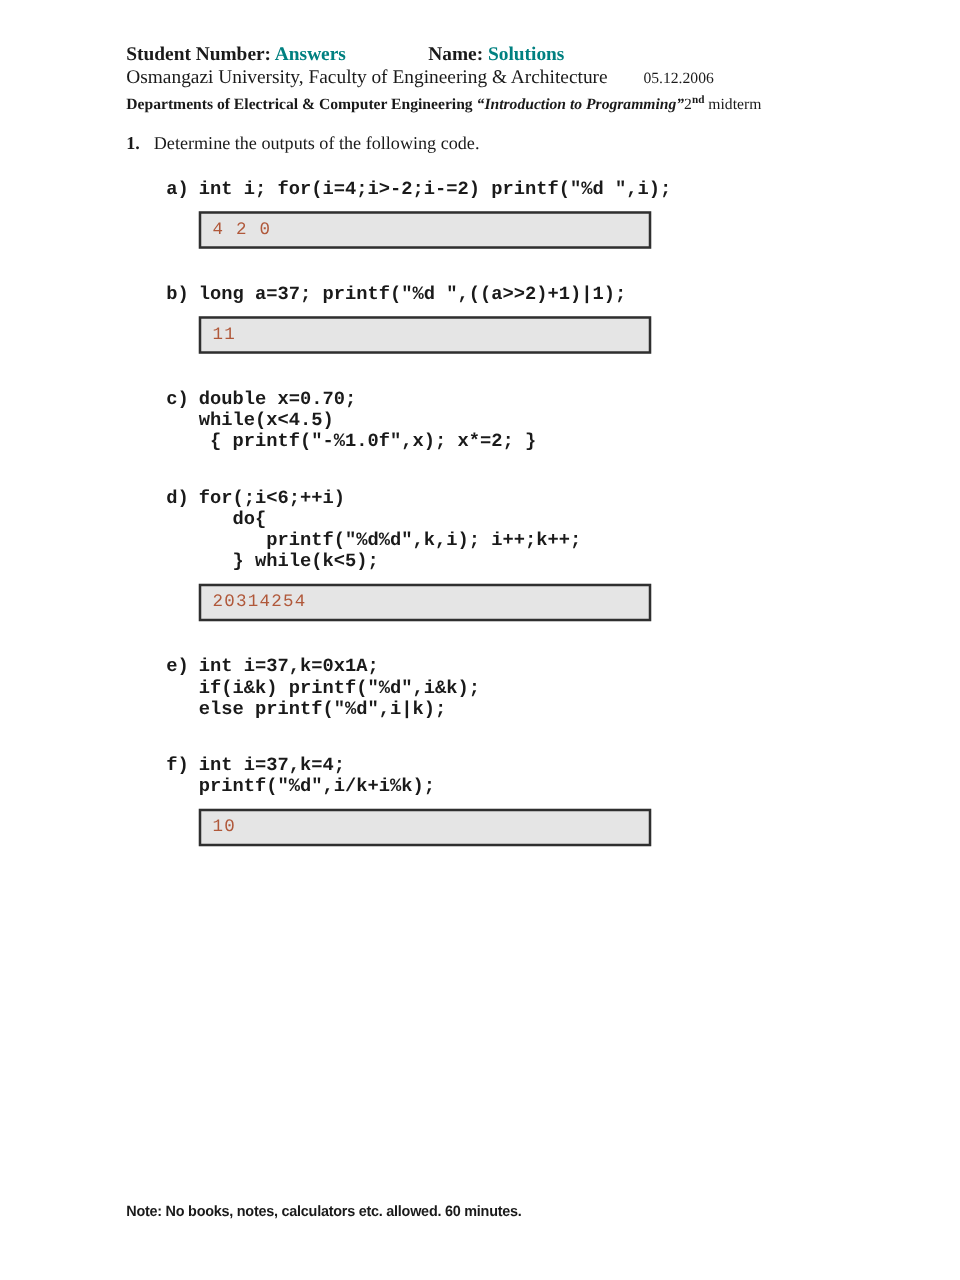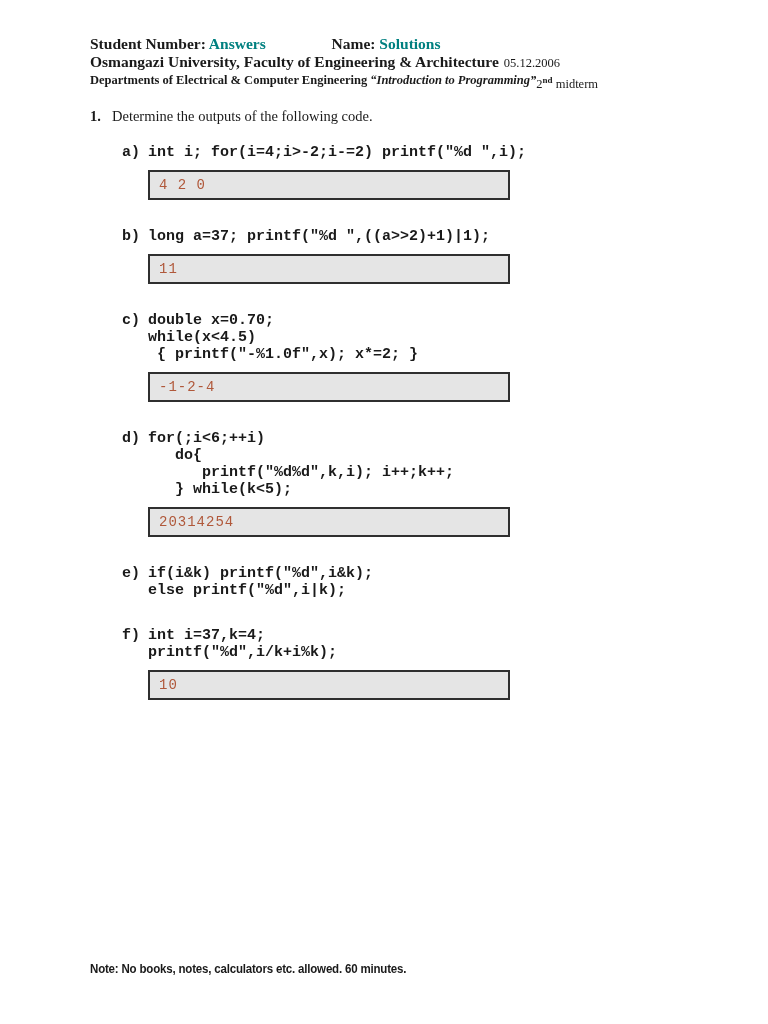--- a/index.html
+++ b/index.html
@@ -6,48 +6,49 @@
   .page {
     position: relative;
     width: 648px;
     height: 1024px;
     background: #ffffff;
     color: var(--ink, #1a1a1a);
     box-sizing: border-box;
     padding: 34px 88px 0 90px;
     overflow: hidden;
     font-family: "Liberation Serif", serif;
+    margin-left: 11px;
   }
   
   .hl1 {
     font-family: "Liberation Serif", serif;
     font-weight: bold;
     font-size: 15.5px;
     line-height: 19px;
     white-space: nowrap;
   }
   .teal { color: var(--accent-teal, #008080); }
   .name-label { margin-left: 62px; }
   .hl2 {
     display: flex;
     justify-content: space-between;
     align-items: baseline;
     line-height: 18px;
   }
   .university {
-    font-weight: bold;
+    font-weight: normal;
     font-size: 15.5px;
     white-space: nowrap;
     text-align: center;
   }
   .exam-date { font-size: 12.5px; }
   .hl3 {
     display: flex;
     justify-content: space-between;
-    align-items: flex-start;
+    align-items: flex-end;
     line-height: 16px;
   }
   .department {
     font-weight: bold;
     font-size: 12.5px;
     white-space: nowrap;
   }
   .course { font-style: italic; }
   .exam-label { font-size: 12.5px; white-space: nowrap; }
   .exam-label sup { font-weight: bold; font-size: 9px; }
@@ -157,39 +158,36 @@
     <div class="answer-box">
       <span class="answer-text">11</span>
     </div>
   </section>
 
   <section class="part">
     <div class="part-row">
       <span class="part-label">c)</span>
       <div class="code-block"><div class="code-line">double x=0.70;</div><div class="code-line">while(x&lt;4.5)</div><div class="code-line"> { printf("-%1.0f",x); x*=2; }</div></div>
     </div>
-    <div class="answer-box">
-      <span class="answer-text">-1-2-4</span>
-    </div>
   </section>
 
   <section class="part">
     <div class="part-row">
       <span class="part-label">d)</span>
       <div class="code-block"><div class="code-line">for(;i&lt;6;++i)</div><div class="code-line">   do{</div><div class="code-line">      printf("%d%d",k,i); i++;k++;</div><div class="code-line">   } while(k&lt;5);</div></div>
     </div>
     <div class="answer-box">
       <span class="answer-text">20314254</span>
     </div>
   </section>
 
   <section class="part">
     <div class="part-row">
       <span class="part-label">e)</span>
-      <div class="code-block"><div class="code-line">if(i&amp;k) printf("%d",i&amp;k);</div><div class="code-line">else printf("%d",i|k);</div></div>
+      <div class="code-block"><div class="code-line">int i=37,k=0x1A;</div><div class="code-line">if(i&amp;k) printf("%d",i&amp;k);</div><div class="code-line">else printf("%d",i|k);</div></div>
     </div>
   </section>
 
   <section class="part">
     <div class="part-row">
       <span class="part-label">f)</span>
       <div class="code-block"><div class="code-line">int i=37,k=4;</div><div class="code-line">printf("%d",i/k+i%k);</div></div>
     </div>
     <div class="answer-box">
       <span class="answer-text">10</span>

